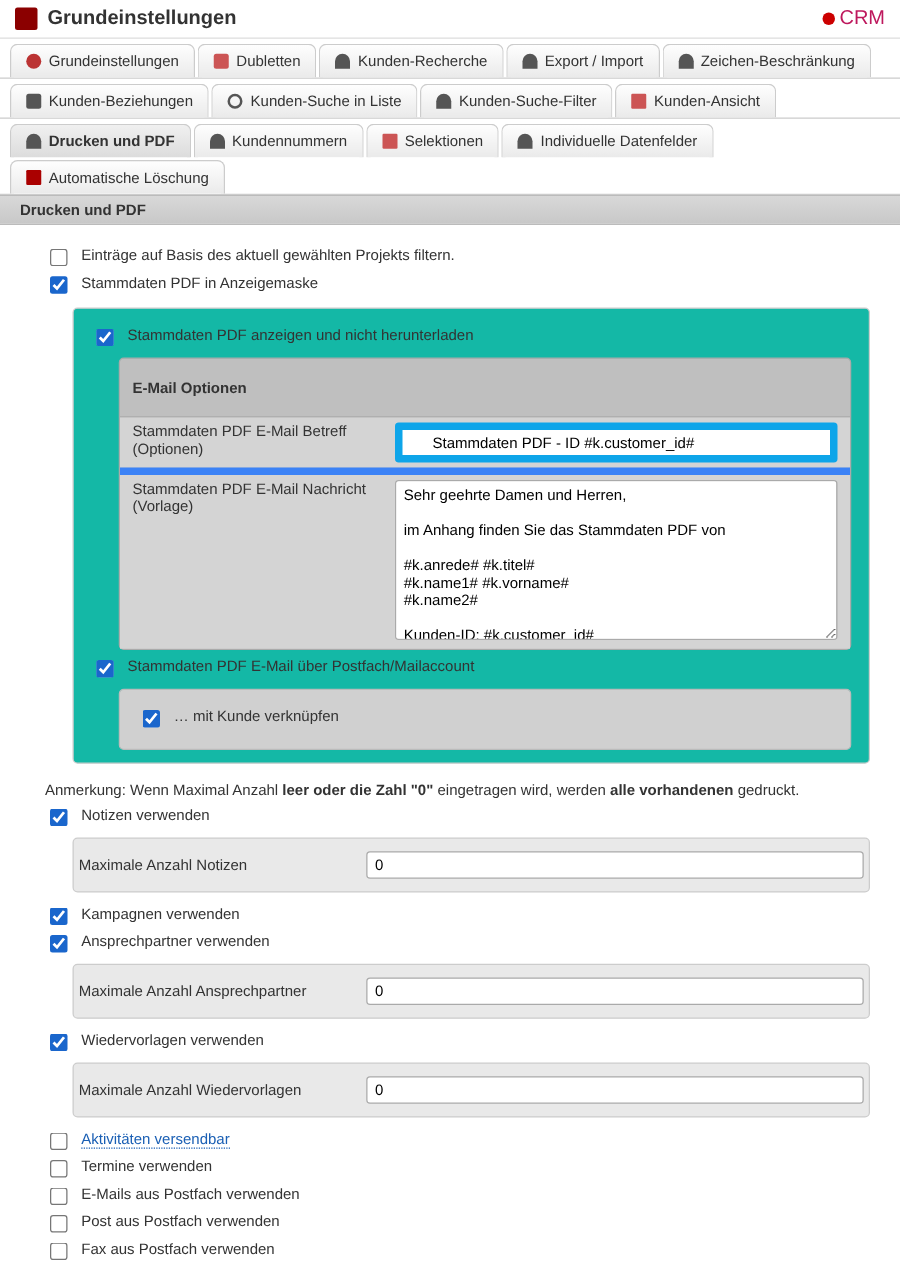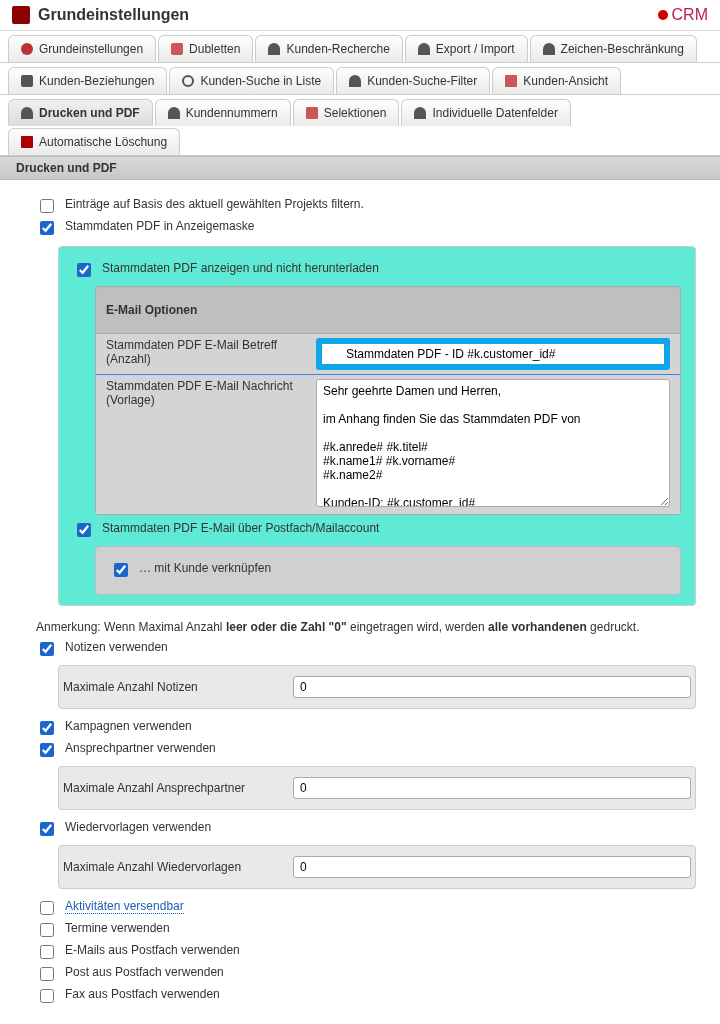--- a/index.html
+++ b/index.html
@@ -77,21 +77,21 @@
     display:flex; align-items:center; gap:6px;
   }
 
   .content { padding: 14px 24px 14px 36px; }
 
   .row { display:flex; align-items:flex-start; gap:8px; margin:3px 0; }
   .row input[type=checkbox] { margin-top:2px; accent-color: #1a66cc; width:14px; height:14px; }
   .row label { cursor:default; }
 
   .panel {
-    background:#5eead4;
+    background:#14b8a6;
     border:1px solid #ccc;
     border-radius:4px;
     padding:10px 14px;
     margin:8px 0 14px 22px;
   }
   .panel .row { margin:4px 0; }
 
   .email-box {
     background:#bfbfbf;
     border:1px solid #aaa;
@@ -104,21 +104,21 @@
     padding:16px 10px;
     border-bottom:1px solid #aaa;
   }
   .eb-row {
     display:flex;
     padding:4px 10px;
     gap:10px;
     align-items:flex-start;
     background:#d4d4d4;
   }
-  .eb-row + .eb-row { border-top:1px solid #3b82f6; }
+  .eb-row + .eb-row { border-top:6px solid #3b82f6; }
   .eb-label { width: 200px; font-size:12px; }
   .eb-field { flex:1; }
   .eb-field input[type=text] {
     width:100%; padding:3px 24px;
     border:6px solid #0ea5e9; border-radius:3px;
     font-size:12px;
   }
   .eb-field textarea {
     width:100%; height:128px;
     padding:4px 6px;
@@ -251,21 +251,21 @@
   <div class="panel">
 
     <div class="row">
       <input type="checkbox" id="c_snd" checked="" style="">
       <label>Stammdaten PDF anzeigen und nicht herunterladen</label>
     </div>
 
     <div class="email-box">
       <div class="eb-head">E-Mail Optionen</div>
       <div class="eb-row">
-        <div class="eb-label">Stammdaten PDF E-Mail Betreff (Anzahl)</div>
+        <div class="eb-label">Stammdaten PDF E-Mail Betreff (Optionen)</div>
         <div class="eb-field">
           <input type="text" value="Stammdaten PDF - ID #k.customer_id#" style="">
         </div>
       </div>
       <div class="eb-row">
         <div class="eb-label">Stammdaten PDF E-Mail Nachricht (Vorlage)</div>
         <div class="eb-field">
           <textarea id="msgta" style="">Sehr geehrte Damen und Herren,
 
 im Anhang finden Sie das Stammdaten PDF von

